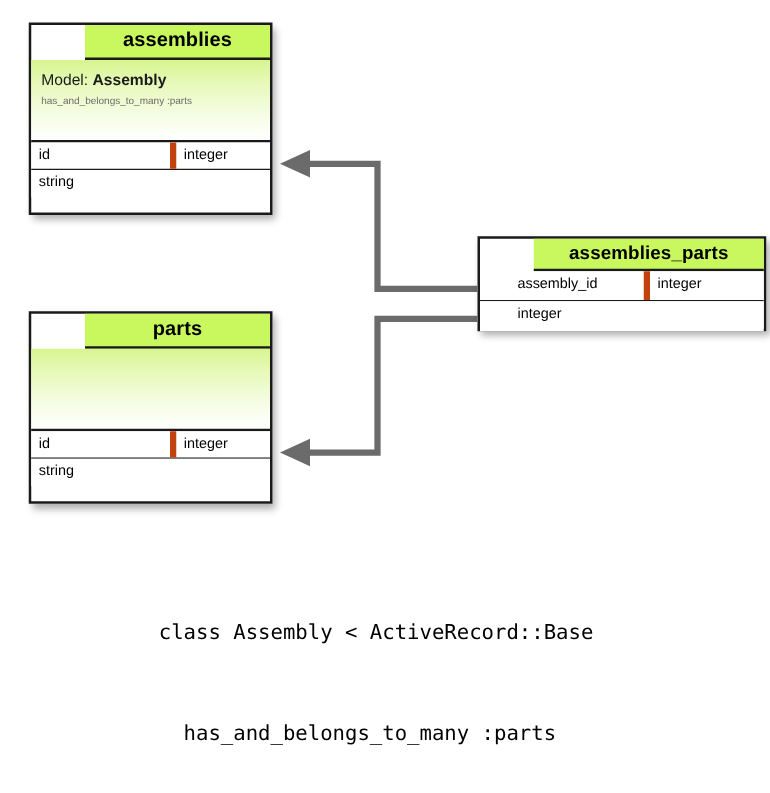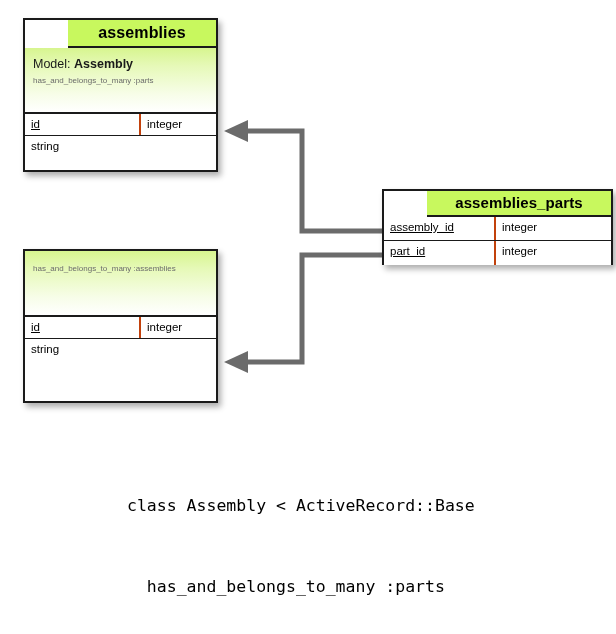--- a/index.html
+++ b/index.html
@@ -96,22 +96,21 @@
   .attr-name, .attr-type {
     box-sizing: border-box;
     font-size: 11.5px;
     color: #000000;
     line-height: 21px;
     padding-left: 6px;
     white-space: nowrap;
     overflow: hidden;
   }
   .attr-name {
-    border-right: 2px solid #c2410c;
-    text-decoration: underline;
+    border-right: 5px solid #c2410c;
   }
 
   
   #ent-assemblies {
     left: 23px; top: 18px;
     width: 195px; height: 154px;
   }
   #ent-assemblies .attr-name { width: 116px; }
   #ent-assemblies .attr-type { width: 75px; }
 
@@ -128,21 +127,21 @@
     left: 382px; top: 189px;
     width: 231px; height: 76px;
   }
   #ent-join .entity-title {
     font-size: 15px;
     line-height: 24px;
     height: 26px;
   }
   #ent-join .attr-name { width: 112px; }
   #ent-join .attr-type { width: 79px; }
-  #ent-join .attr-row { height: 24px; }
+  #ent-join .attr-row { height: 24px; padding-left: 24px; }
 
   
   #code-block {
     position: absolute;
     left: 127px;
     top: 438px;
     font-family: "DejaVu Sans Mono", "Liberation Mono", monospace;
     font-size: 16.5px;
     line-height: 27px;
     color: #000000;
@@ -177,40 +176,39 @@
     <div class="attr-row">
       <div class="attr-name">id</div>
       <div class="attr-type">integer</div>
     </div>
     <div class="attr-row last">
       <div class="attr-type">string</div>
     </div>
   </div>
 
   <div class="entity" id="ent-parts">
+    <div class="entity-title">parts</div>
     <div class="entity-note">
-      <div class="assoc-line">has_and_belongs_to_many :assemblies</div>
     </div>
     <div class="attr-row">
       <div class="attr-name">id</div>
       <div class="attr-type">integer</div>
     </div>
     <div class="attr-row last">
       <div class="attr-type">string</div>
     </div>
   </div>
 
   <div class="entity" id="ent-join">
     <div class="entity-title">assemblies_parts</div>
     <div class="attr-row">
       <div class="attr-name">assembly_id</div>
       <div class="attr-type">integer</div>
     </div>
     <div class="attr-row last">
-      <div class="attr-name">part_id</div>
       <div class="attr-type">integer</div>
     </div>
   </div>
 
 </div>
 
 <div id="code-block">
   <div class="code-line">class Assembly &lt; ActiveRecord::Base</div>
   <div class="code-line">  has_and_belongs_to_many :parts</div>
   

